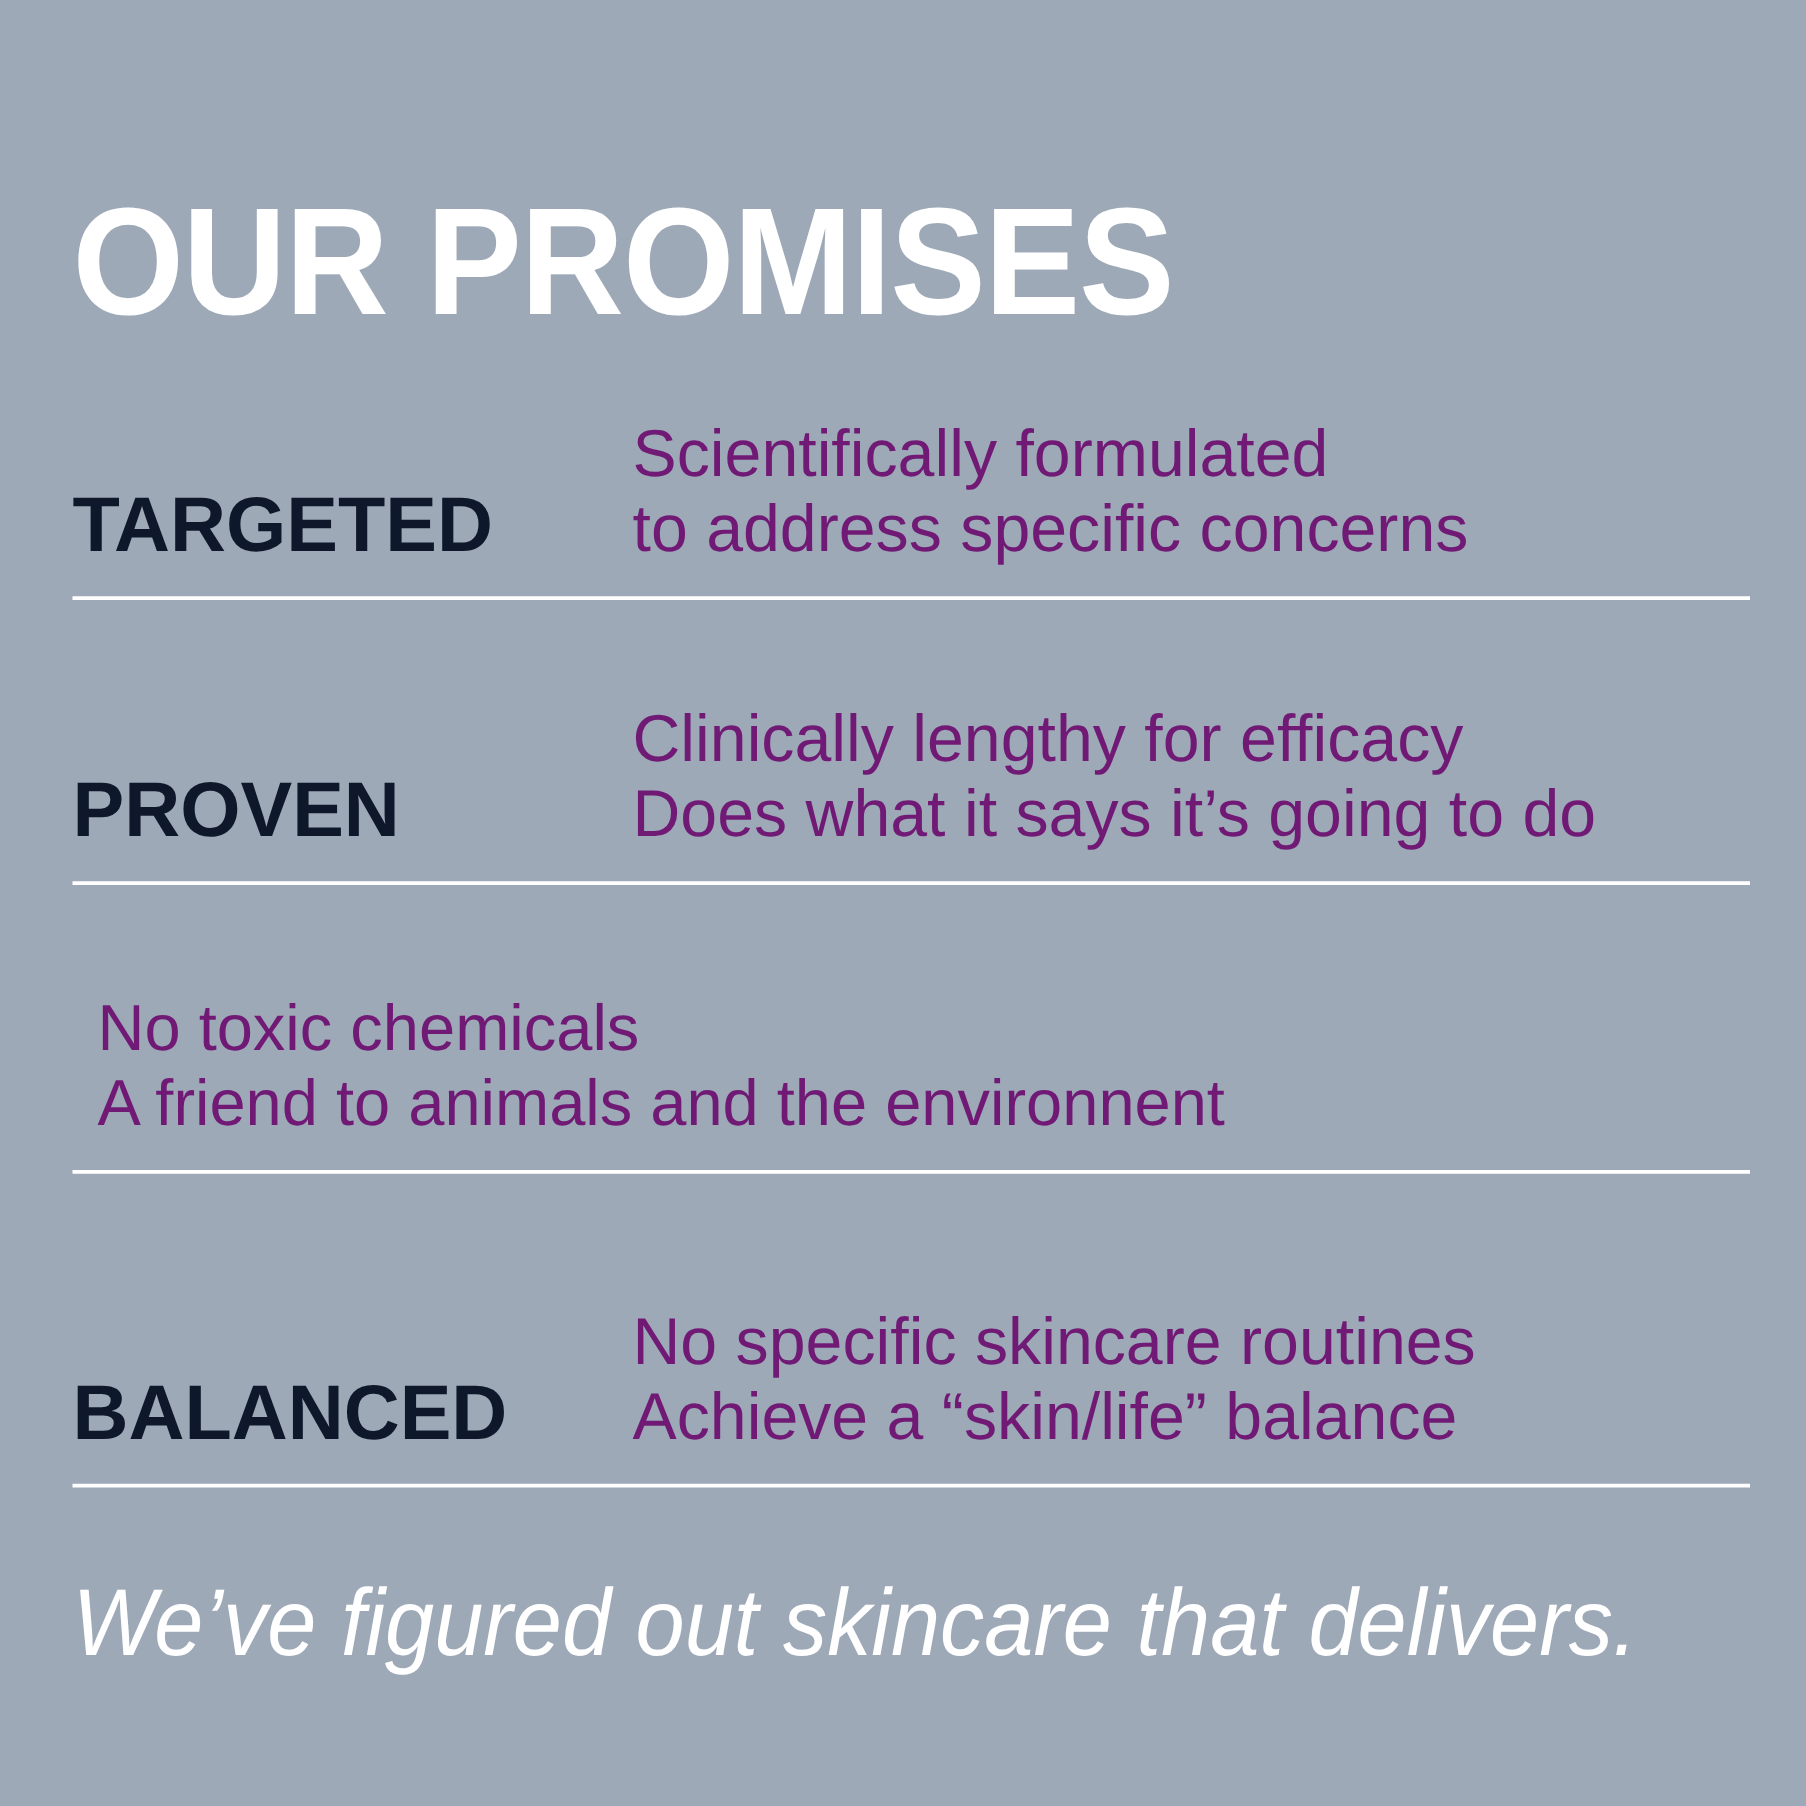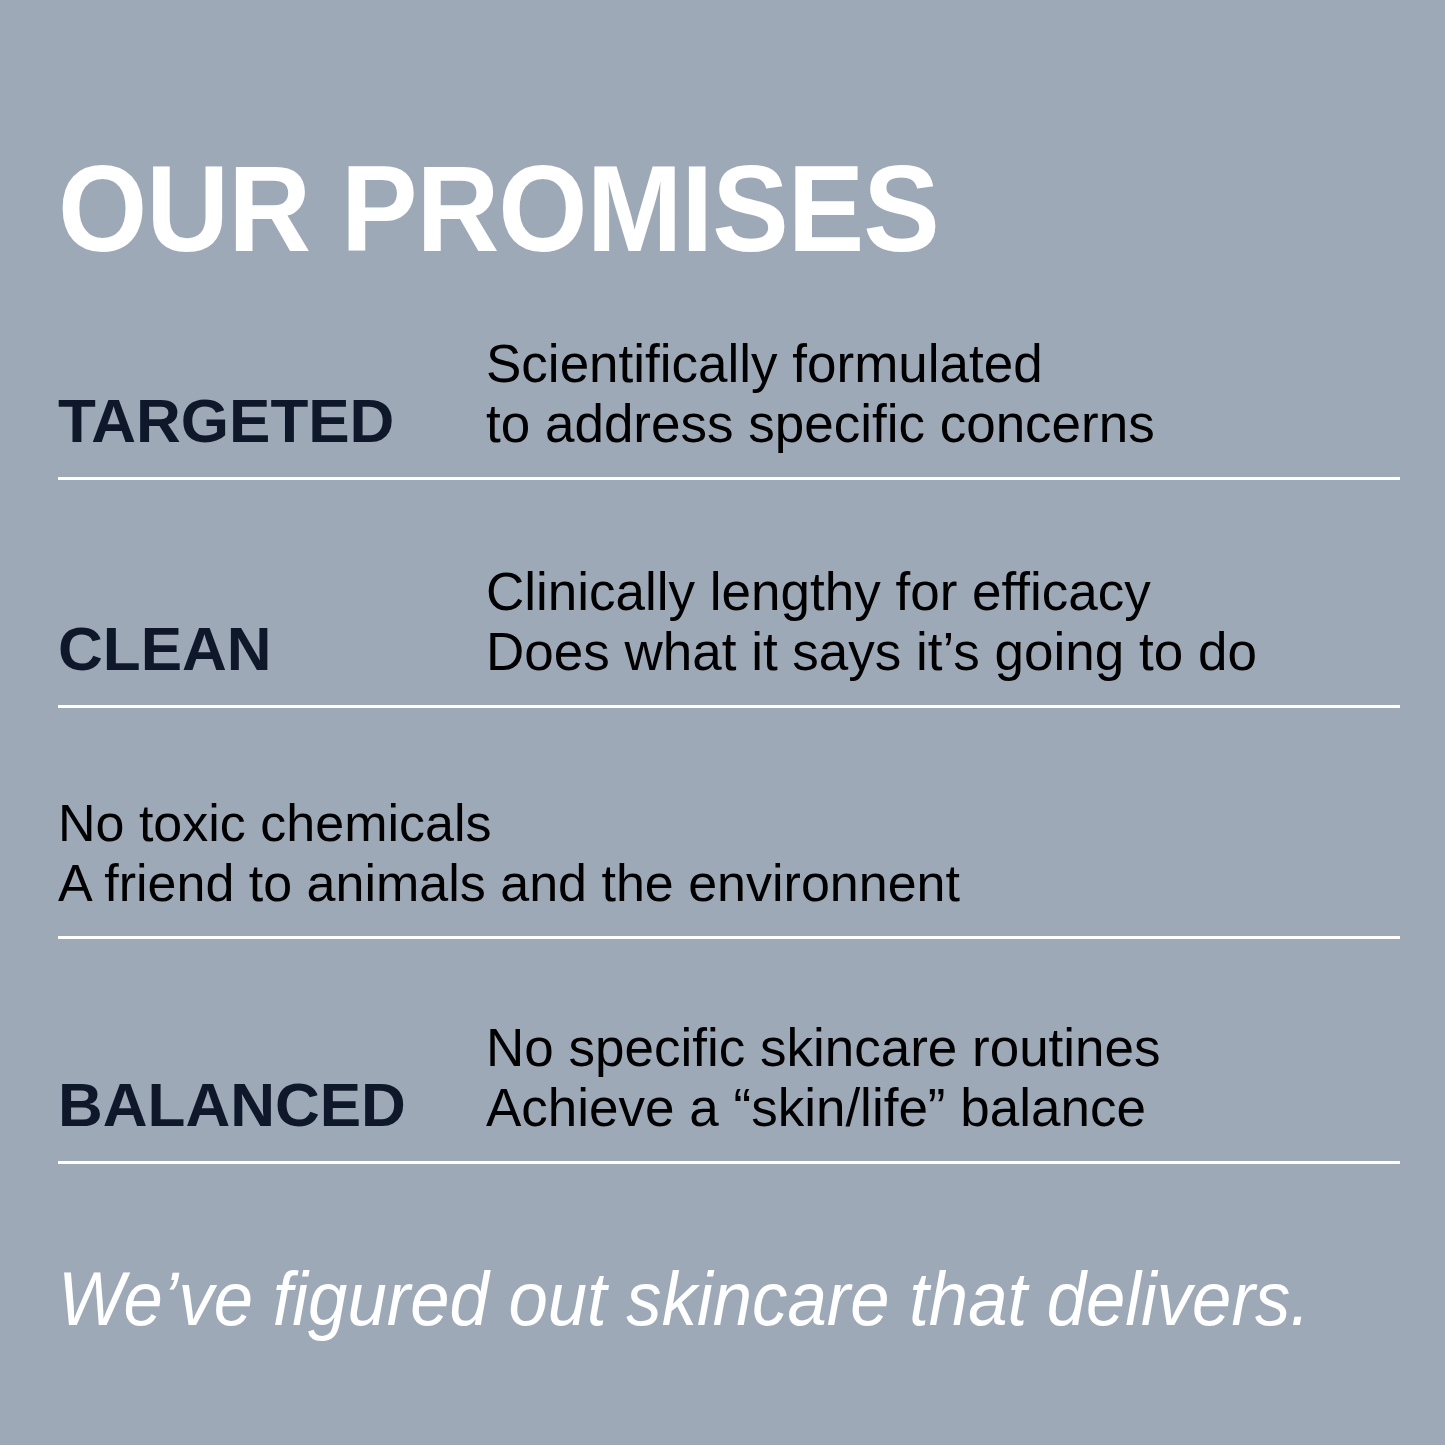--- a/index.html
+++ b/index.html
@@ -49,21 +49,21 @@
   .promise-row {
     position: relative;
     box-sizing: border-box;
     height: 222px;
     padding: 0 45px 0 58px;
     display: flex;
     align-items: flex-end;
   }
   .promise-row + .promise-row { height: 228px; }
   .promise-row:nth-child(3) { height: 231px; }
-  .promise-row:nth-child(4) { height: 225px; }
+  .promise-row:nth-child(4) { height: 251px; }
 
   .row-inner {
     display: flex;
     align-items: flex-end;
     width: 100%;
     padding-bottom: 26px;
   }
 
   .promise-label {
     flex: 0 0 428px;
@@ -77,21 +77,22 @@
     padding-bottom: 2px;
   }
 
   .promise-desc {
     flex: 1 1 auto;
     font-family: "Liberation Sans", sans-serif;
     font-weight: 400;
     font-size: 53px;
     line-height: 60px;
     letter-spacing: 0px;
-    color: #000000;
+    color: #701a75;
+    margin-left: 20px;
   }
   .promise-desc .desc-line { display: block; white-space: nowrap; }
 
   .row-divider {
     position: absolute;
     left: 58px;
     right: 45px;
     bottom: 0;
     height: 3px;
     background: #ffffff;
@@ -132,21 +133,21 @@
         <div class="promise-desc">
           <span class="desc-line">Scientifically formulated</span>
           <span class="desc-line">to address specific concerns</span>
         </div>
       </div>
       <div class="row-divider"></div>
     </div>
 
     <div class="promise-row" data-row="proven">
       <div class="row-inner">
-        <div class="promise-label">CLEAN</div>
+        <div class="promise-label">PROVEN</div>
         <div class="promise-desc">
           <span class="desc-line">Clinically lengthy for efficacy</span>
           <span class="desc-line">Does what it says it’s going to do</span>
         </div>
       </div>
       <div class="row-divider"></div>
     </div>
 
     <div class="promise-row" data-row="clean">
       <div class="row-inner">

